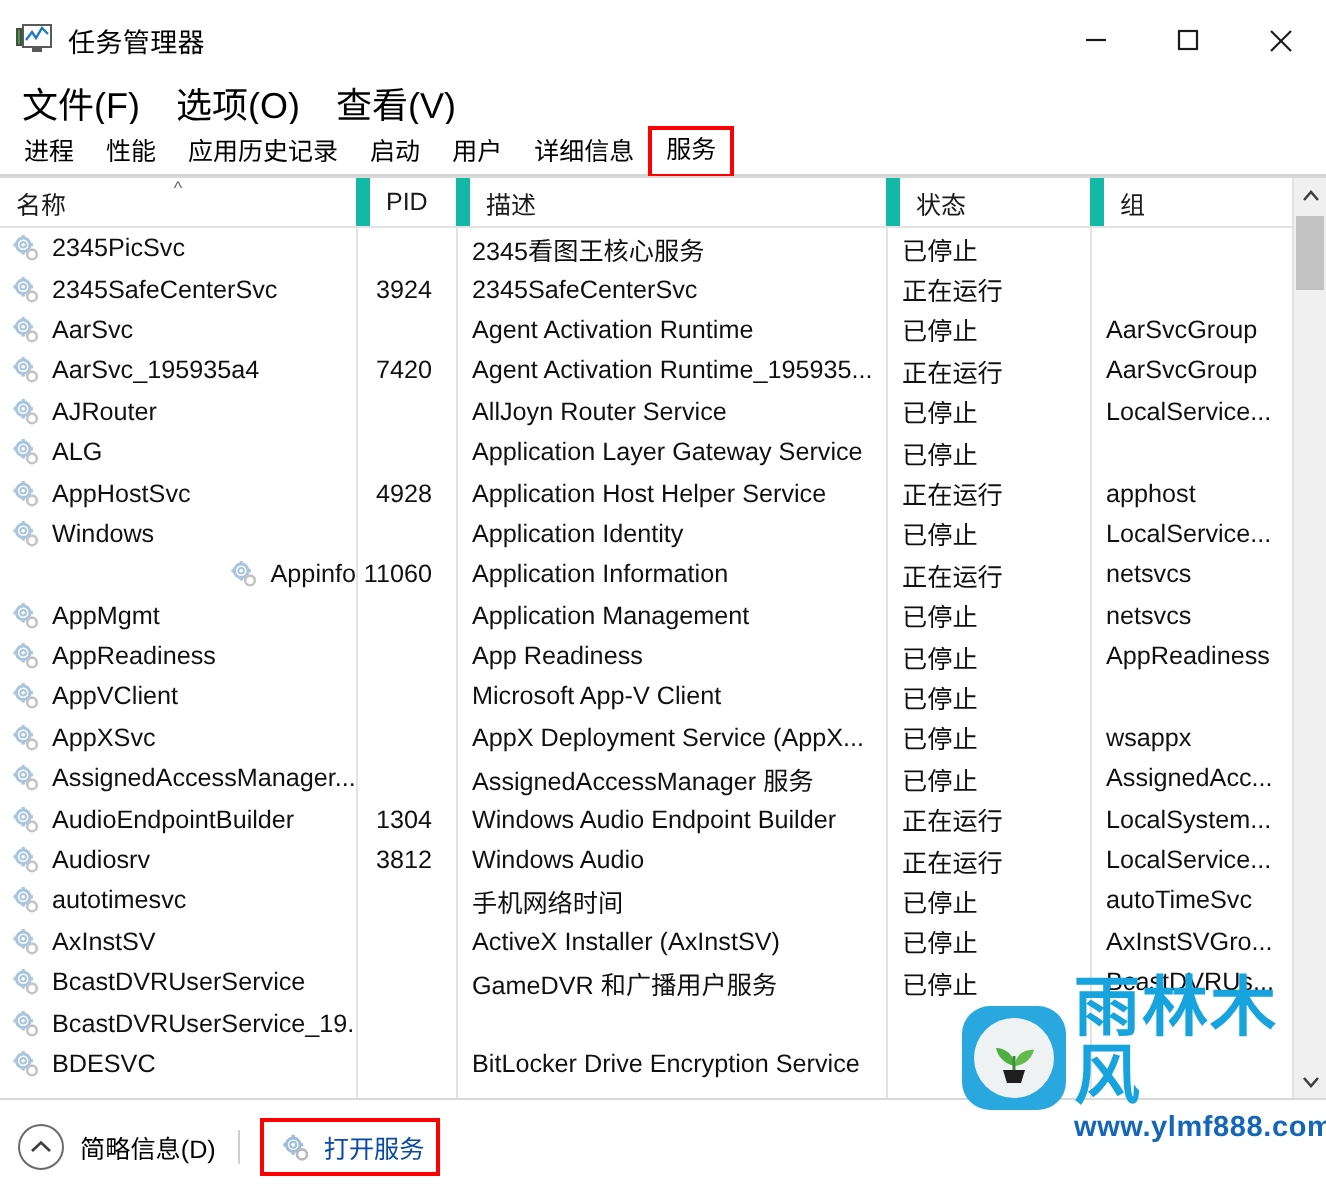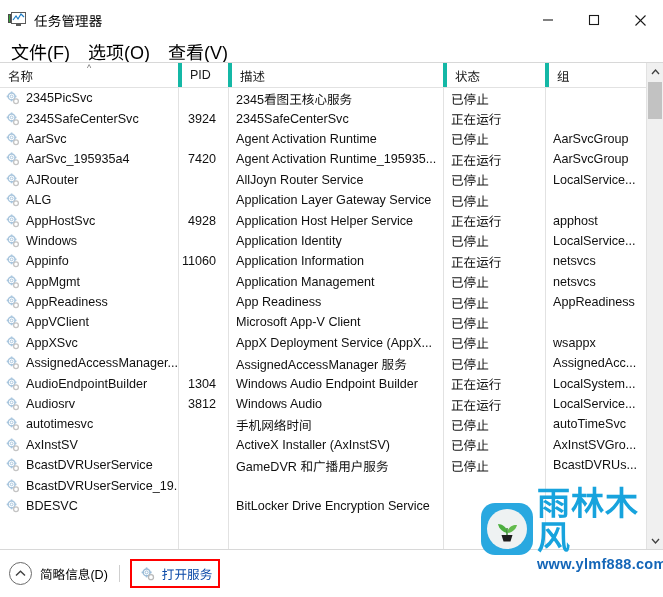--- a/index.html
+++ b/index.html
@@ -35,21 +35,21 @@
   .tab{font-size:12.5px;color:#000;padding:3px 8px 4px 8px;white-space:nowrap;cursor:default;position:relative;line-height:16px;}
   .tab.active{border:1px solid #b5b5b5;border-bottom:1px solid #fff;background:#fff;padding:2px 7px 4px 7px;}
   .tab.highlight{outline:2px solid #ff0000;outline-offset:-1px;}
   .tabrule{position:absolute;left:0;right:0;bottom:0;height:1px;background:#d4d4d4;}
 
   
   .listwrap{flex:1 1 auto;position:relative;border-top:1px solid #d8d8d8;overflow:hidden;background:#fff;}
 
   .hdr{height:25px;display:flex;position:relative;background:#fff;border-bottom:1px solid #e2e2e2;box-sizing:border-box;}
   .hdr .hcell{position:relative;display:flex;align-items:center;box-sizing:border-box;font-size:12.5px;color:#1a1a1a;padding-left:8px;cursor:default;}
-  .hdr .hcell + .hcell{border-left:4px solid #14b8a6;}
+  .hdr .hcell + .hcell{border-left:7px solid #14b8a6;}
   .sortmark{position:absolute;left:50%;top:1px;transform:translateX(-50%);font-size:9px;color:#6d6d6d;line-height:8px;}
 
   .rows{position:absolute;left:0;right:0;top:25px;bottom:0;overflow:hidden;}
   .row{height:20.4px;display:flex;align-items:center;box-sizing:border-box;white-space:nowrap;}
   .cell{box-sizing:border-box;overflow:hidden;text-overflow:clip;white-space:nowrap;font-size:12.6px;color:#101010;display:flex;align-items:center;}
   .c-name{padding-left:5px;}
   .c-pid{justify-content:flex-end;padding-right:12px;}
   .c-desc{padding-left:8px;}
   .c-status{padding-left:8px;}
   .c-group{padding-left:8px;}
@@ -120,20 +120,30 @@
       </div>
     </div>
   </div>
 
   <div class="menubar">
     <span class="menuitem">文件(F)</span>
     <span class="menuitem">选项(O)</span>
     <span class="menuitem">查看(V)</span>
   </div>
 
+  <div class="tabstrip">
+    <div class="tabrule"></div>
+    <span class="tab">进程</span>
+    <span class="tab">性能</span>
+    <span class="tab">应用历史记录</span>
+    <span class="tab">启动</span>
+    <span class="tab">用户</span>
+    <span class="tab">详细信息</span>
+    <span class="tab active highlight">服务</span>
+  </div>
 
   <div class="listwrap">
 
     <div class="hdr" id="tbl-header">
         <div class="hcell" style="width: 178px; flex: 0 0 178px;">
           <span>名称</span>
           <span class="sortmark">^</span>
         </div>
         <div class="hcell" style="width: 50px; flex: 0 0 50px;">
           <span>PID</span>
@@ -383,21 +393,21 @@
             <span>Application Identity</span>
           </div>
           <div class="cell c-status" style="width: 102px; flex: 0 0 102px;">
             <span>已停止</span>
           </div>
           <div class="cell c-group" style="width: 101px; flex: 0 0 101px;">
             <span>LocalService...</span>
           </div>
         </div>
         <div class="row">
-          <div class="cell c-name" style="width: 178px; flex: 0 0 178px;">
+          <div class="cell c-name" style="width: 178px; flex: 0 0 178px; justify-content: flex-end;">
             <span class="gear">
               <svg width="16" height="16" viewBox="0 0 16 16">
                 <circle cx="6.6" cy="6.4" r="3.4" fill="none" stroke="#a9c6de" stroke-width="1.5"></circle>
                 <circle cx="6.6" cy="6.4" r="1.4" fill="#ffffff" stroke="#a9c6de" stroke-width="1"></circle>
                 <g stroke="#a9c6de" stroke-width="1.6">
                   <line x1="6.6" y1="1.5" x2="6.6" y2="3.1"></line>
                   <line x1="6.6" y1="9.7" x2="6.6" y2="11.3"></line>
                   <line x1="1.7" y1="6.4" x2="3.3" y2="6.4"></line>
                   <line x1="9.9" y1="6.4" x2="11.5" y2="6.4"></line>
                 </g>

